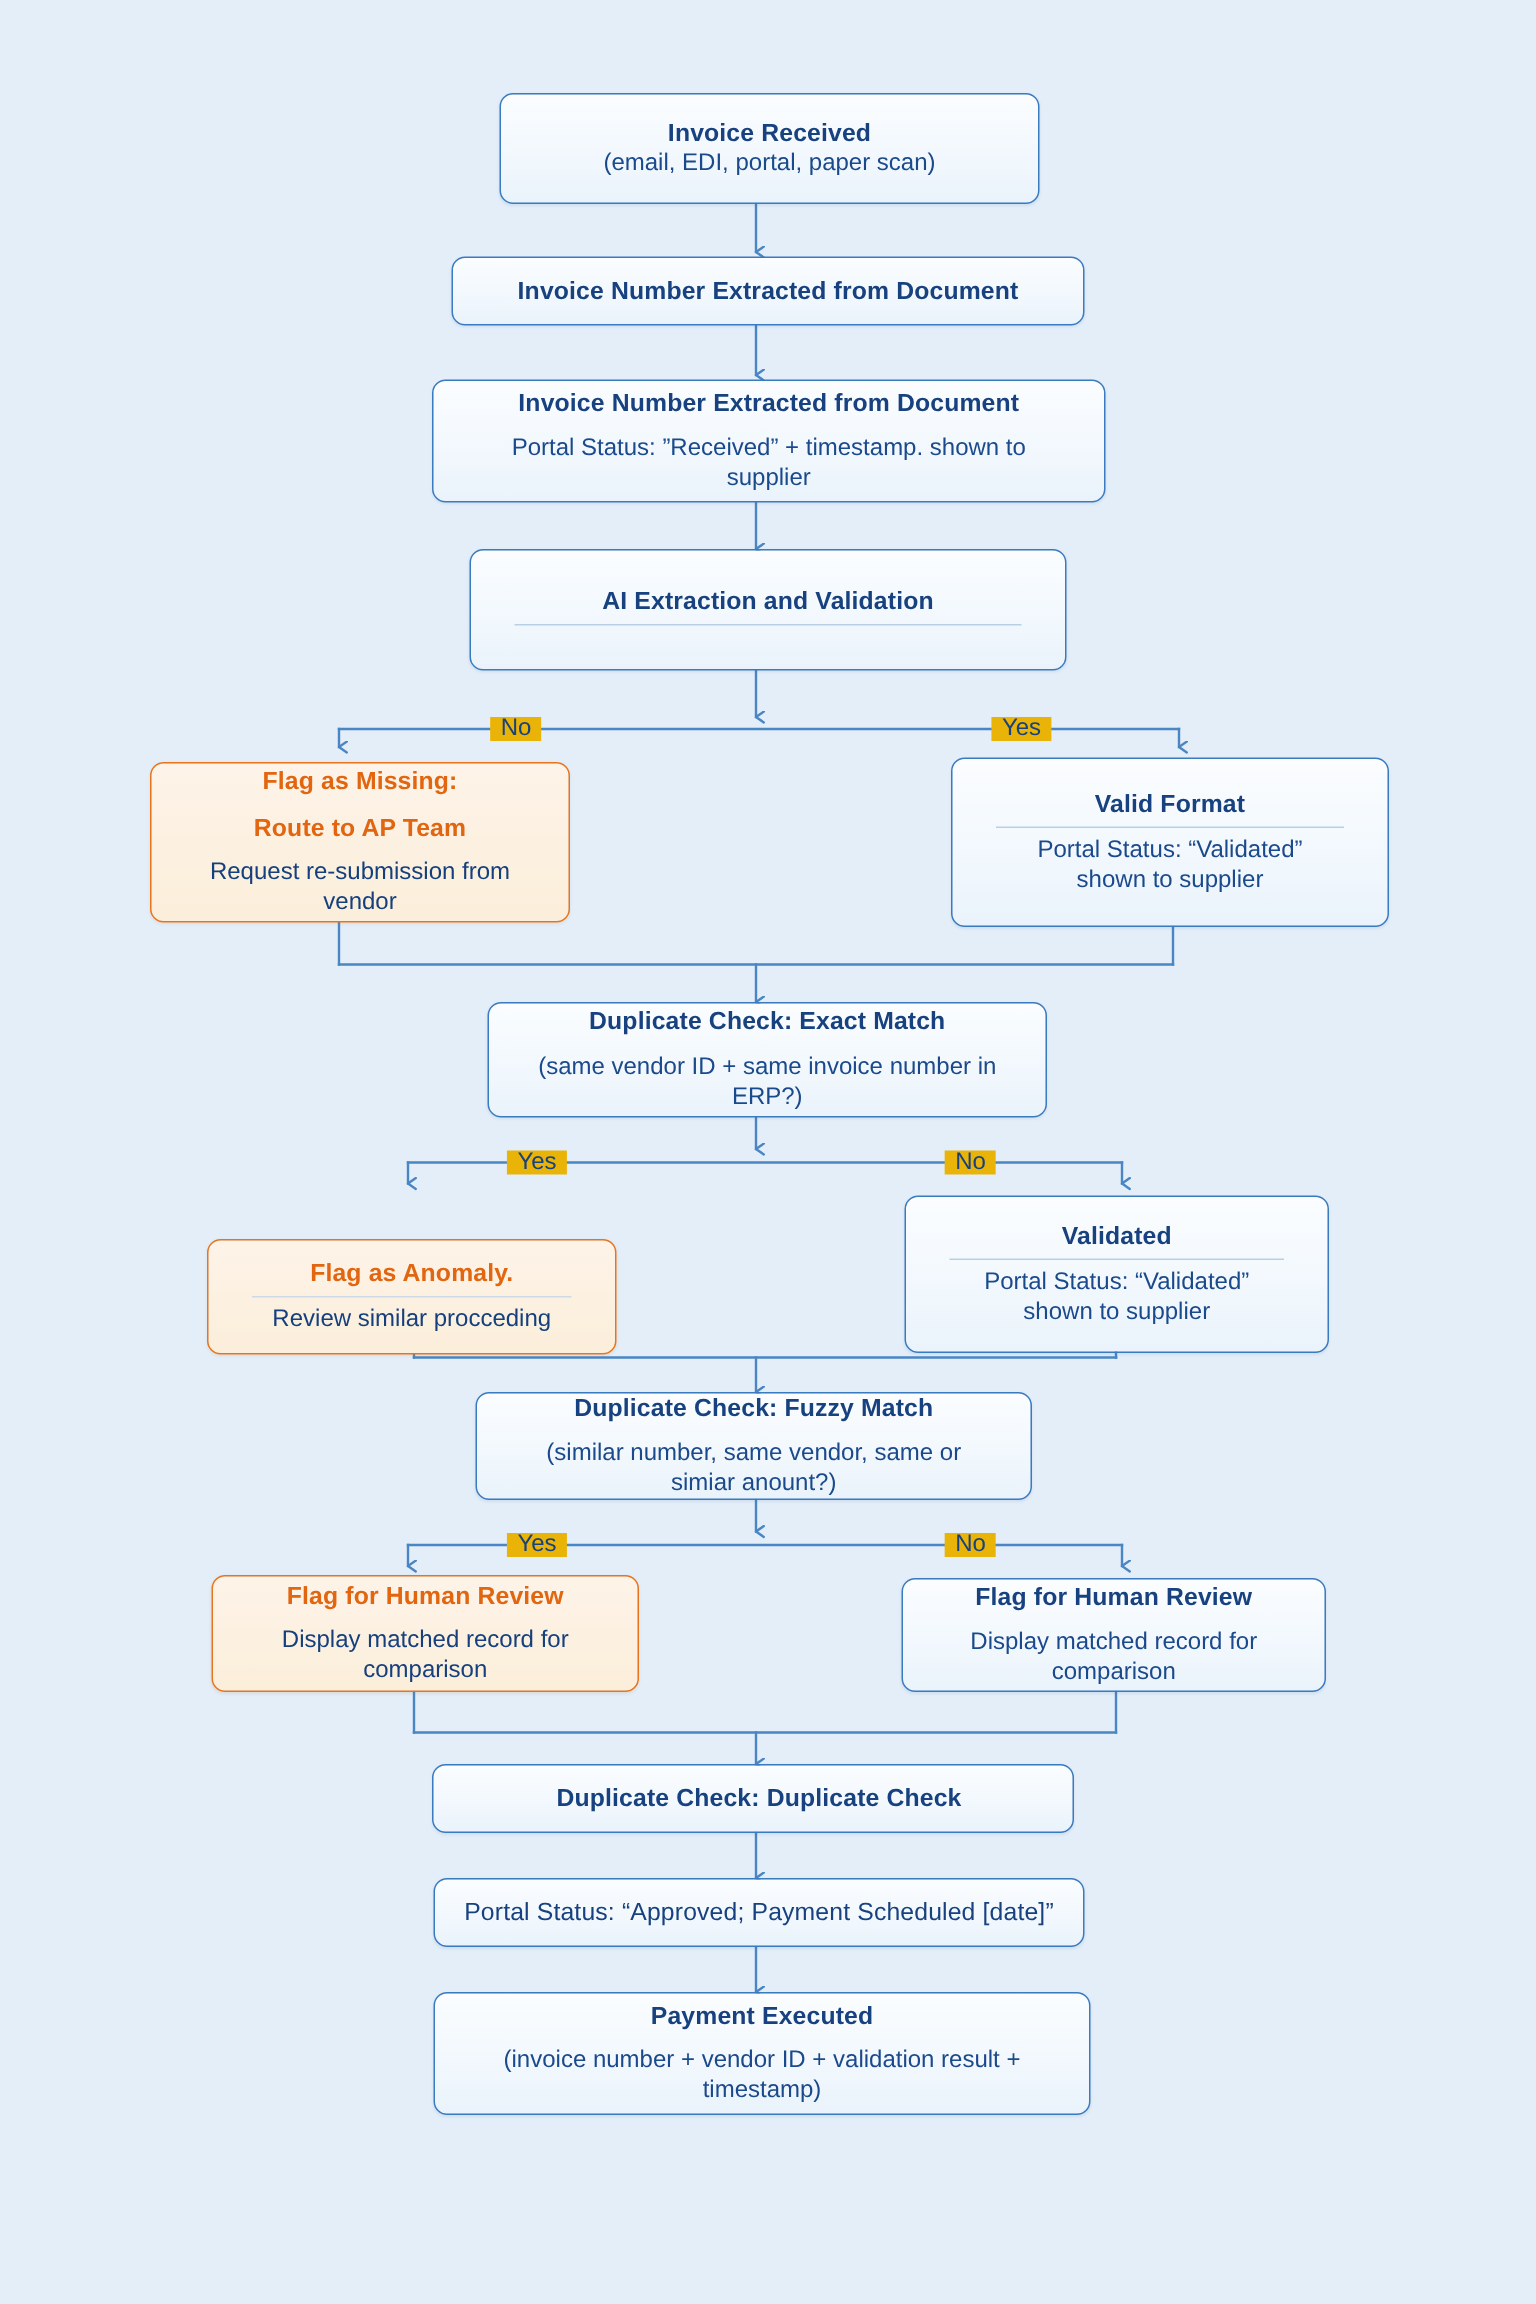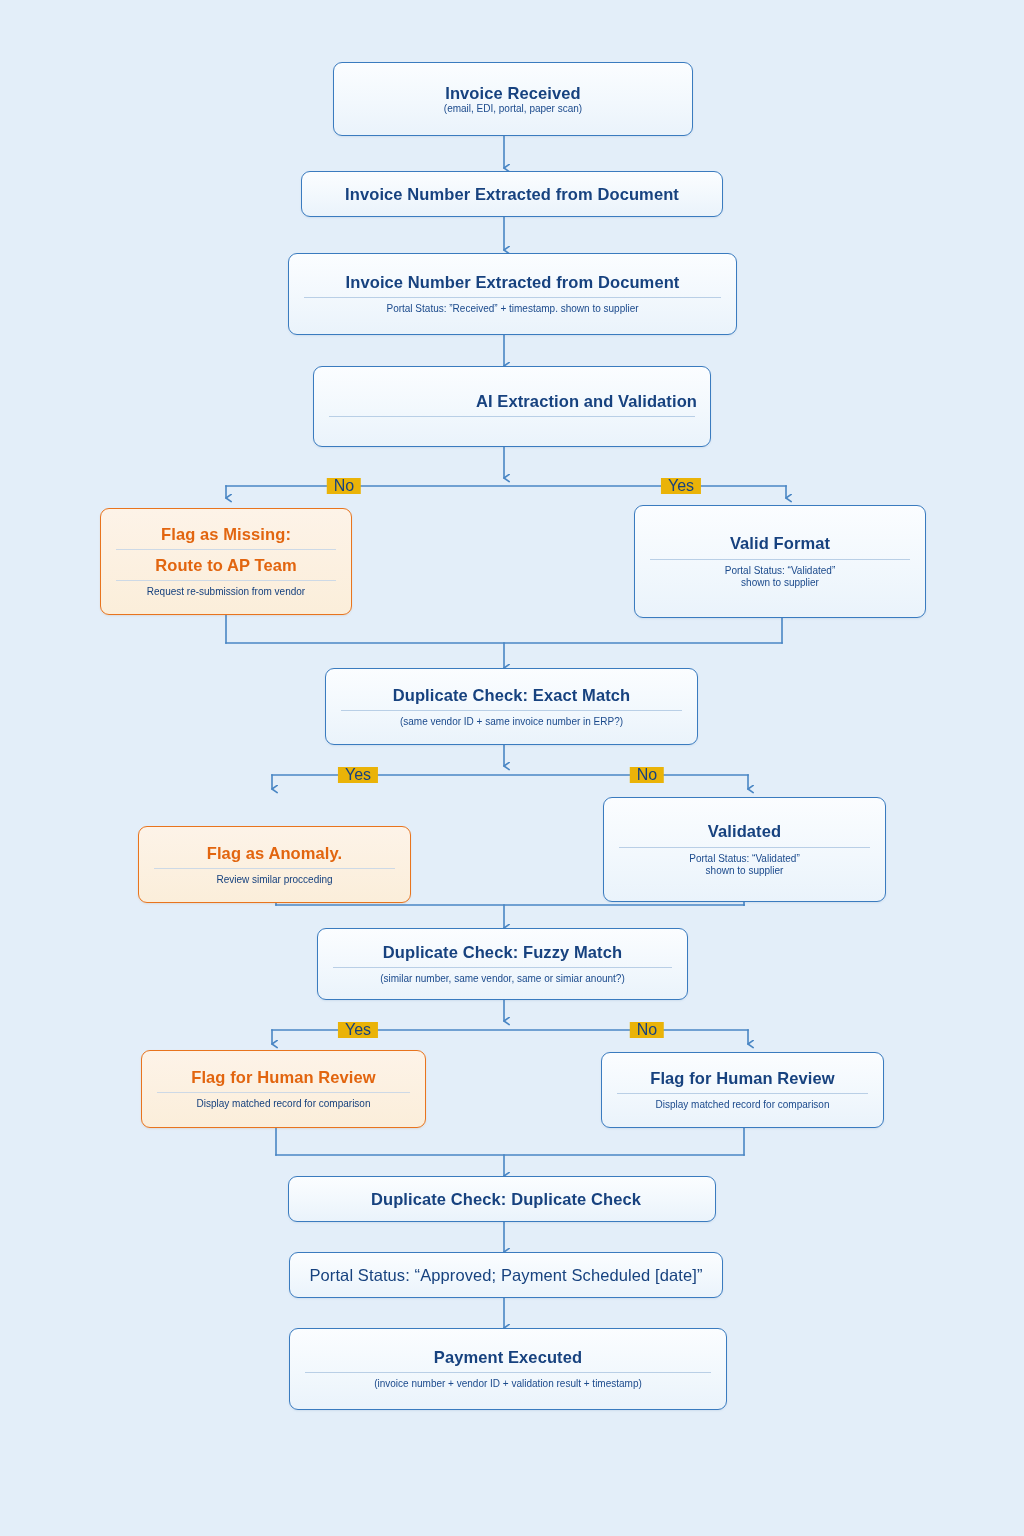--- a/index.html
+++ b/index.html
@@ -15,39 +15,39 @@
   svg.wires{position:absolute;left:0;top:0;width:1024px;height:1536px;pointer-events:none;}
 
   .node{
     position:absolute;
     box-sizing:border-box;
     border:1.6px solid #3a7bbf;
     border-radius:9px;
     background:linear-gradient(180deg,#fbfdff 0%,#f2f8fd 55%,#eaf3fb 100%);
     box-shadow:0 1px 2px rgba(40,90,150,.10);
     display:flex;flex-direction:column;justify-content:center;
-    padding:7px 13px;
+    padding:7px 27px;
   }
   .node.orange{
     border-color:#e8741e;
     background:linear-gradient(180deg,#fdf3e8 0%,#fbeeda 100%);
     box-shadow:0 1px 2px rgba(180,110,40,.14);
   }
   .ttl{
     color:#17427f;
     font-weight:bold;
     font-size:16.5px;
     text-align:center;
     line-height:1.22;
     letter-spacing:.1px;
   }
   .node.orange .ttl{color:#e2650f;}
   .sub{
     color:#1b4a8c;
-    font-size:10px;
+    font-size:16px;
     text-align:center;
     line-height:1.25;
     font-weight:normal;
   }
   .node.orange .sub{color:#15407d;}
   .divider{
     height:1px;
     background:#b9cfe6;
     margin:5px 2px;
     width:calc(100% - 4px);
@@ -134,29 +134,29 @@
   <div class="node plain" style="left:301px;top:171px;width:422px;height:46px;">
     <div class="ttl">Invoice Number Extracted from Document</div>
   </div>
 
   <div class="node" style="left:288px;top:253px;width:449px;height:82px;">
     <div class="ttl">Invoice Number Extracted from Document</div>
     <div class="divider"></div>
     <div class="sub">Portal Status: ”Received” + timestamp. shown to supplier</div>
   </div>
 
-  <div class="node" style="left:313px;top:366px;width:398px;height:81px;align-items:flex-end;">
+  <div class="node" style="left:313px;top:366px;width:398px;height:81px;">
     <div class="ttl">AI Extraction and Validation</div>
     <div class="divider"></div>
   </div>
 
   <div class="branch-label" style="left:344px;top:486px;">No</div>
   <div class="branch-label" style="left:681px;top:486px;">Yes</div>
 
-  <div class="node orange" style="left:100px;top:508px;width:252px;height:107px;">
+  <div class="node orange" style="left:100px;top:508px;width:280px;height:107px;">
     <div class="ttl">Flag as Missing:</div>
     <div class="divider"></div>
     <div class="ttl">Route to AP Team</div>
     <div class="divider"></div>
     <div class="sub">Request re-submission from vendor</div>
   </div>
 
   <div class="node" style="left:634px;top:505px;width:292px;height:113px;">
     <div class="ttl">Valid Format</div>
     <div class="divider"></div>

